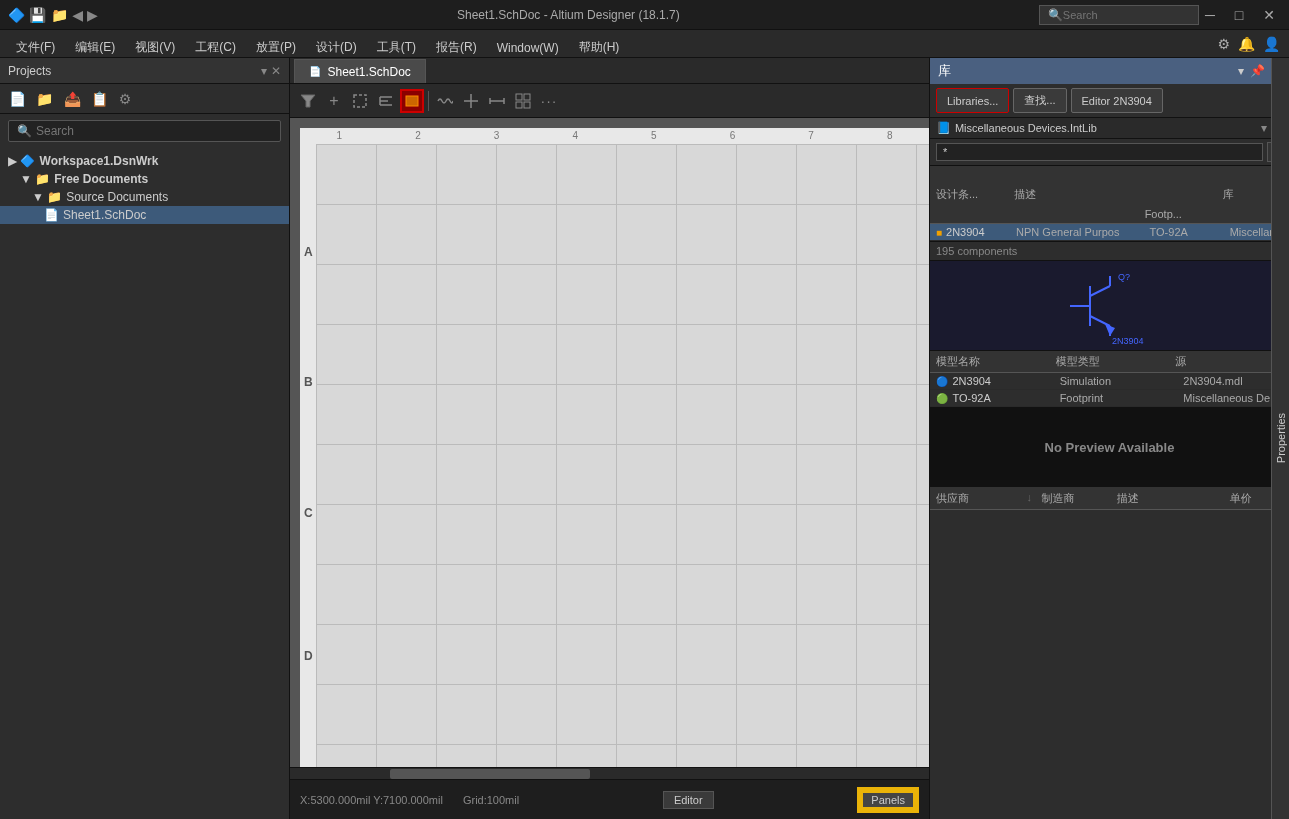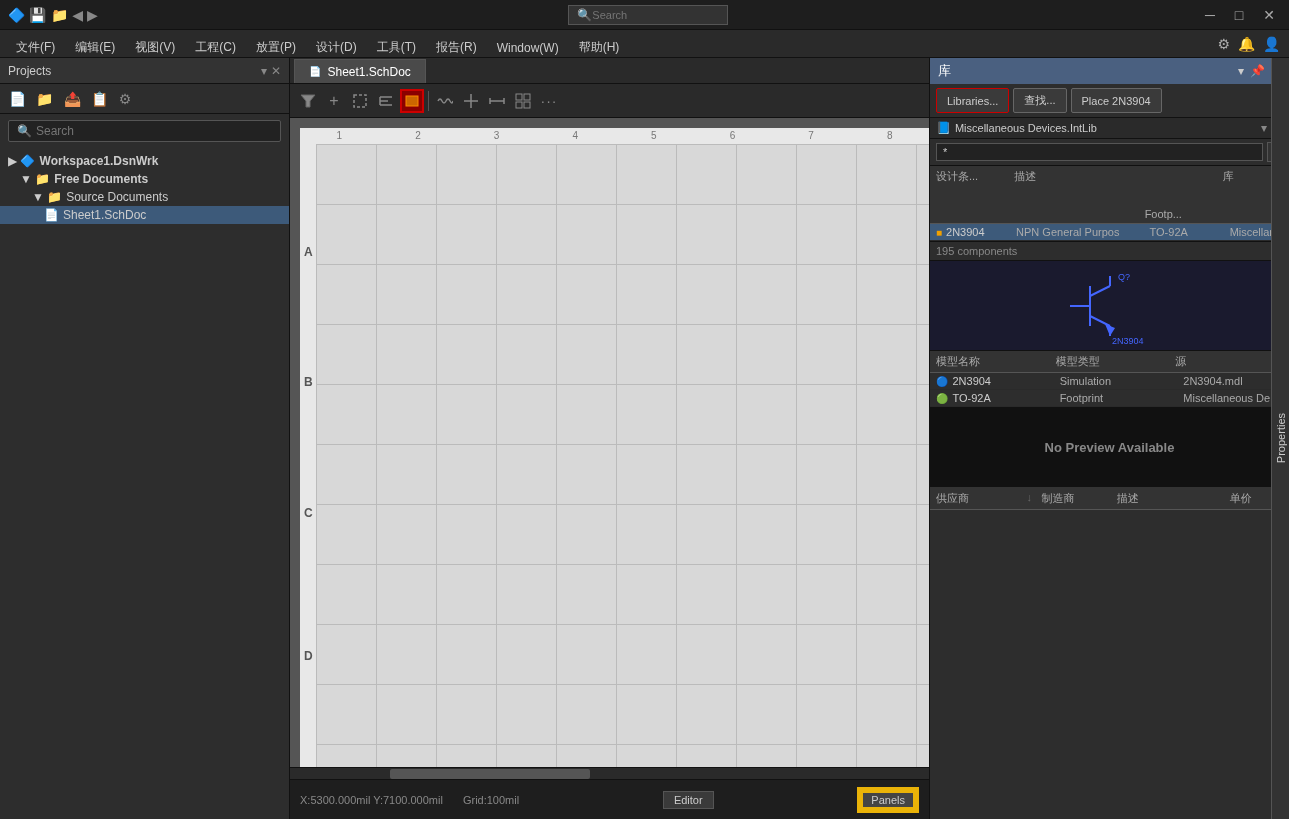--- a/index.html
+++ b/index.html
@@ -172,21 +172,21 @@
     .filter-row input {
       flex: 1; background: #222; border: 1px solid #555; color: #ccc;
       font-size: 11px; padding: 2px 6px; outline: none;
     }
     .filter-row .dropdown-arrow { color: #888; padding: 2px 4px; background: #333; border: 1px solid #555; cursor: pointer; }
 
     
     .comp-table { display: flex; flex-direction: column; border-bottom: 1px solid #111; }
     .comp-table .header {
       display: flex; background: #333; padding: 3px 6px;
-      border-bottom: 1px solid #555; font-size: 11px; color: #aaa;
+      border-bottom: 1px solid #555; font-size: 11px; color: #aaa; align-items: center;
     }
     .comp-table .header .col1 { flex: 1.2; }
     .comp-table .header .col2 { flex: 2; }
     .comp-table .header .col3 { flex: 1.2; margin-top: 39px; }
     .comp-table .header .col4 { flex: 0.8; }
     .comp-table .row {
       display: flex; padding: 2px 6px; font-size: 11px; color: #ccc;
       border-bottom: 1px solid #2a2a2a; align-items: center;
     }
     .comp-table .row.selected { background: #3d5a7a; }
@@ -266,20 +266,21 @@
 <body>
 
 <div id="titlebar">
   <div class="left-icons">
     <span>🔷</span>
     <span>💾</span>
     <span>📁</span>
     <span>◀</span>
     <span>▶</span>
   </div>
+  <div class="title">Sheet1.SchDoc - Altium Designer (18.1.7)</div>
   <div class="search-box">
     <span>🔍</span>
     <input type="text" placeholder="Search" style="">
   </div>
   <div class="win-controls">
     <span>─</span>
     <span>□</span>
     <span>✕</span>
   </div>
 </div>
@@ -456,21 +457,21 @@
       <div class="controls">
         <span>▾</span>
         <span>📌</span>
         <span>✕</span>
       </div>
     </div>
 
     <div class="lib-btn-row">
       <button class="lib-btn highlighted">Libraries...</button>
       <button class="lib-btn">查找...</button>
-      <button class="lib-btn place">Place 2N3904</button>
+      <button class="lib-btn place">Editor 2N3904</button>
     </div>
 
     <div class="lib-selector">
       <span class="lib-icon">📘</span>
       <span class="lib-name">Miscellaneous Devices.IntLib</span>
       <span class="arrow">▾</span>
       <span style="color:#888;">···</span>
     </div>
 
     <div class="filter-row">

